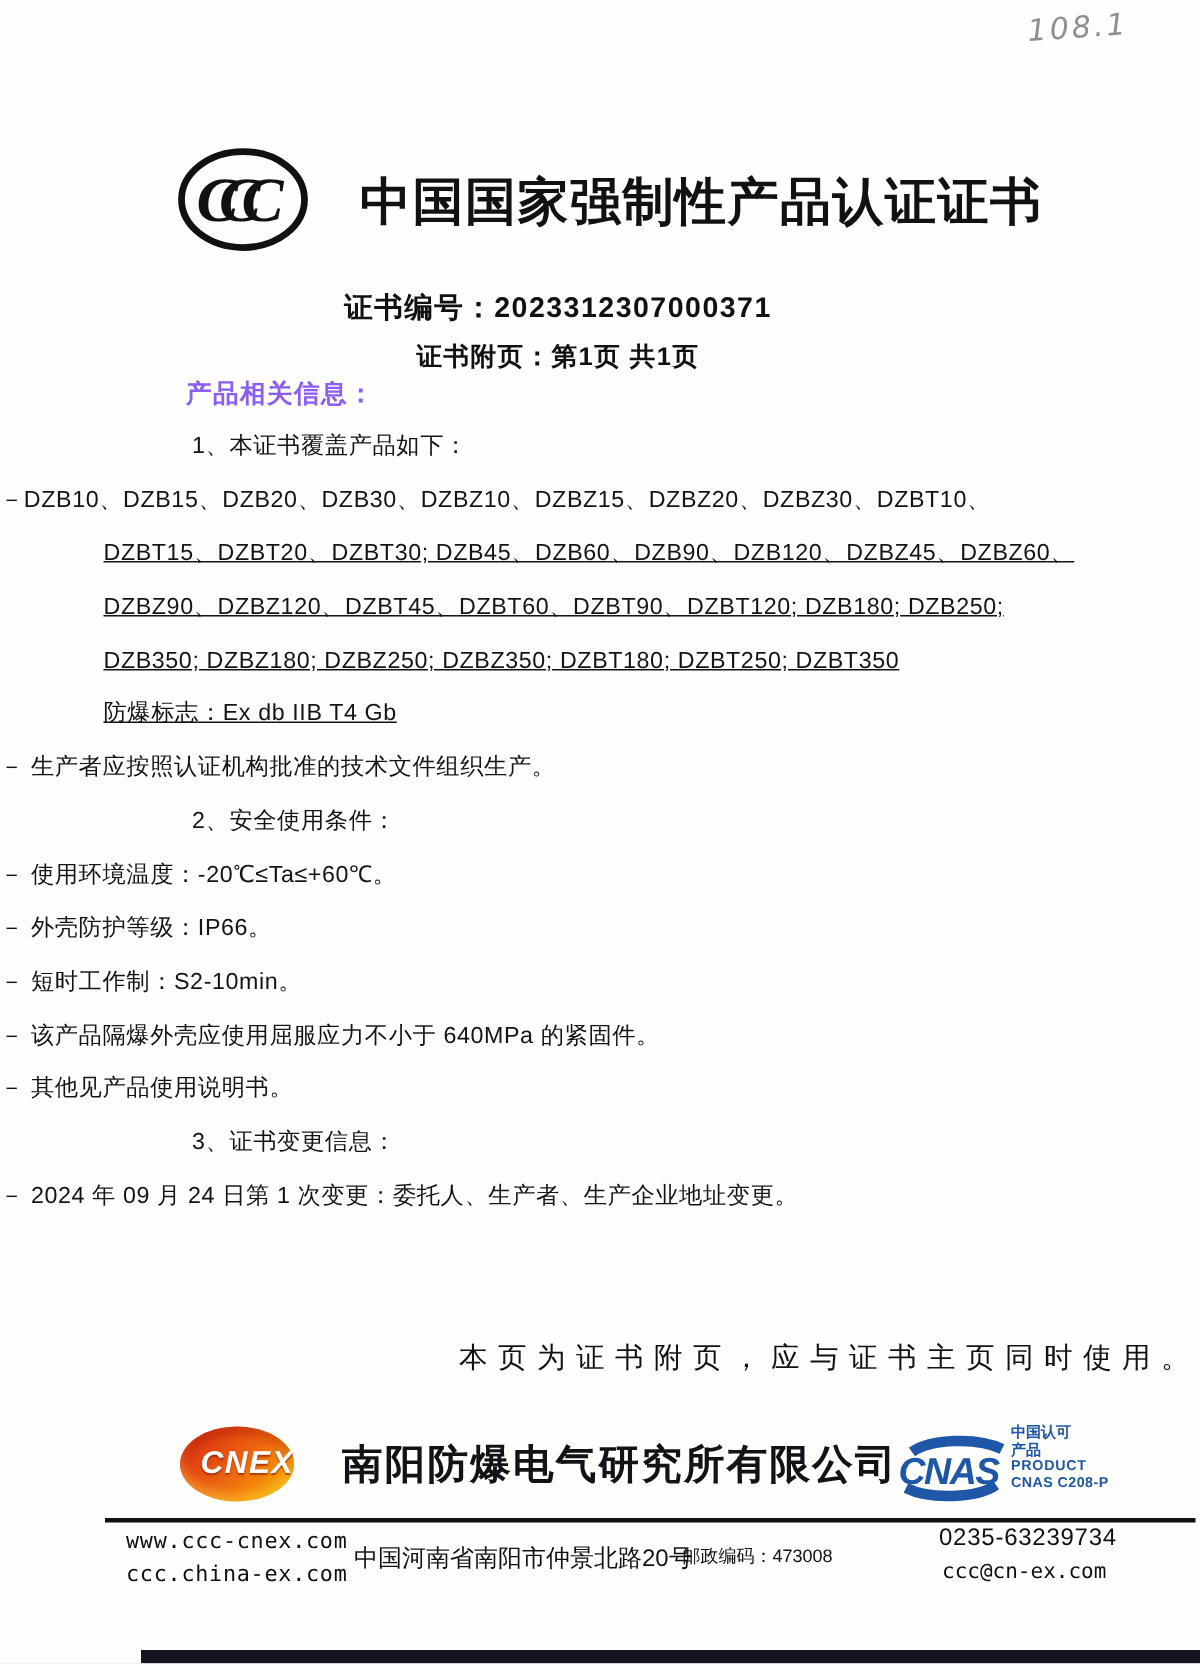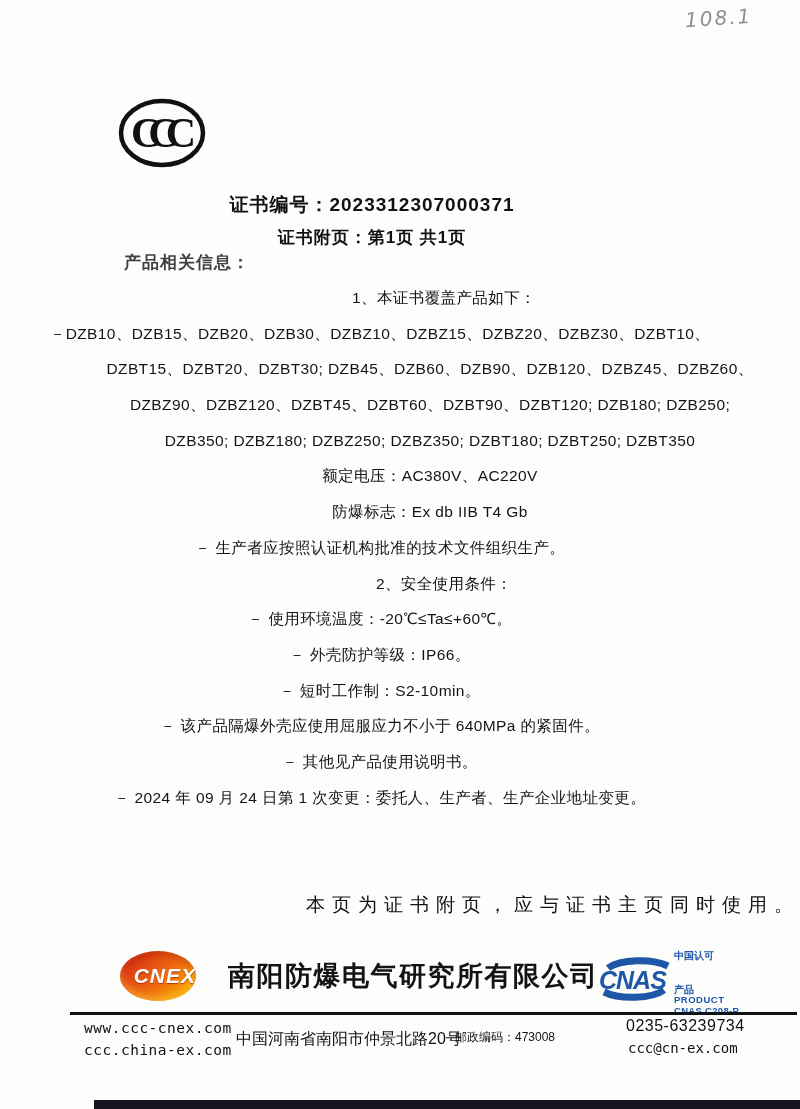--- a/index.html
+++ b/index.html
@@ -8,42 +8,42 @@
     background:#fdfdfb;overflow:hidden;
     font-family:"Liberation Sans",sans-serif;color:#1a1a1a;
   }
   
   .hand-mark{
     position:absolute;top:6px;right:48px;
     font-family:"DejaVu Sans",sans-serif;font-style:italic;
     font-size:20px;color:#8f8f8f;transform:rotate(-4deg);letter-spacing:2px;
   }
   
-  .ccc-logo{position:absolute;left:118px;top:98px;width:88px;height:70px;}
+  .ccc-logo{position:absolute;left:118px;top:98px;width:88px;height:70px;font-style:italic;}
   .doc-title{
     position:absolute;left:240px;top:112px;width:460px;
     font-size:34px;font-weight:600;letter-spacing:1px;color:#111;
     font-family:"Liberation Sans",sans-serif;white-space:nowrap;
   }
   .cert-line{
     position:absolute;left:0;width:744px;text-align:center;
     font-weight:bold;color:#111;white-space:nowrap;
   }
   .cert-no-line{top:192px;font-size:19px;letter-spacing:1px;}
   .cert-attach-line{top:226px;font-size:17px;letter-spacing:1px;}
   .section-heading{
     position:absolute;left:124px;top:251px;
-    font-size:17px;font-weight:bold;color:#404040;letter-spacing:1px;
+    font-size:17px;font-weight:bold;color:#8b5cf6;letter-spacing:1px;
   }
   
   .body-block{position:absolute;left:0;top:280px;width:760px;}
-  .bline{height:35.7px;line-height:35.7px;font-size:15.5px;color:#141414;white-space:nowrap;letter-spacing:0.4px;text-align:center;}
+  .bline{height:35.7px;line-height:35.7px;font-size:15.5px;color:#141414;white-space:nowrap;letter-spacing:0.4px;}
   .bline.num{padding-left:128px;}
   .bline.dash{}
-  .bline.cont{padding-left:100px;}
+  .bline.cont{padding-left:69px;text-decoration:underline;}
   .statement{
     position:absolute;left:0;top:892px;width:800px;text-align:right;
     font-size:19px;color:#111;letter-spacing:7px;white-space:nowrap;
   }
   
   .cnex-logo{
     position:absolute;left:120px;top:951px;width:76px;height:50px;
     border-radius:50%;
     background:linear-gradient(135deg,#d92c12 10%,#ee6a10 55%,#f9b200 95%);
     display:flex;align-items:center;justify-content:flex-end;
@@ -55,21 +55,21 @@
     text-shadow:0 1px 1px rgba(120,20,0,.6);
   }
   .company-name{
     position:absolute;left:228px;top:958px;width:350px;
     font-size:27px;font-weight:bold;color:#131316;letter-spacing:1.5px;white-space:nowrap;
   }
   .cnas-wrap{position:absolute;left:598px;top:948px;width:180px;height:60px;}
   .cnas-svg{position:absolute;left:0;top:8px;}
   .cnas-side{position:absolute;left:76px;top:2px;color:#1e56a8;line-height:1.15;white-space:nowrap;}
   .cnas-side .s1{font-size:10px;font-weight:bold;}
-  .cnas-side .s2{font-size:10px;font-weight:bold;margin-top:22px;}
+  .cnas-side .s2{font-size:10px;font-weight:bold;}
   .cnas-side .s3{font-size:9.5px;font-weight:bold;letter-spacing:.5px;}
   .cnas-side .s4{font-size:9.5px;font-weight:bold;letter-spacing:.3px;}
   
   .footer-rule{position:absolute;left:70px;top:1012px;width:727px;height:3px;background:#111;}
   .footer{position:absolute;left:0;top:1016px;width:800px;}
   .site{
     position:absolute;left:84px;color:#101010;
     font-family:"DejaVu Sans Mono",monospace;font-size:14.5px;letter-spacing:.5px;white-space:nowrap;
   }
   .site1{top:4px;}
@@ -87,42 +87,43 @@
 
   <div class="hand-mark">108.1</div>
 
   <div class="ccc-logo">
     <svg width="88" height="70" viewBox="0 0 88 70">
       <ellipse cx="44" cy="35" rx="41" ry="32" fill="none" stroke="#111" stroke-width="4.5"></ellipse>
       <text x="13" y="49" font-family="Liberation Serif, serif" font-size="42" font-weight="bold" fill="#111" letter-spacing="-13">CCC</text>
     </svg>
   </div>
 
+  <div class="doc-title">中国国家强制性产品认证证书</div>
 
   <div class="cert-line cert-no-line"><span>证书编号：</span><span>2023312307000371</span></div>
 
   <div class="cert-line cert-attach-line"><span>证书附页：</span><span>第1页 共1页</span></div>
 
   <div class="section-heading">产品相关信息：</div>
 
   <div class="body-block">
     <div class="bline num">1、本证书覆盖产品如下：</div>
     <div class="bline dash">－DZB10、DZB15、DZB20、DZB30、DZBZ10、DZBZ15、DZBZ20、DZBZ30、DZBT10、</div>
     <div class="bline cont">DZBT15、DZBT20、DZBT30; DZB45、DZB60、DZB90、DZB120、DZBZ45、DZBZ60、</div>
     <div class="bline cont">DZBZ90、DZBZ120、DZBT45、DZBT60、DZBT90、DZBT120; DZB180; DZB250;</div>
     <div class="bline cont">DZB350; DZBZ180; DZBZ250; DZBZ350; DZBT180; DZBT250; DZBT350</div>
-    <div class="bline cont">额定电压：AC380V、AC220V</div>
     <div class="bline cont">防爆标志：Ex db IIB T4 Gb</div>
     <div class="bline dash">－ 生产者应按照认证机构批准的技术文件组织生产。</div>
     <div class="bline num">2、安全使用条件：</div>
     <div class="bline dash">－ 使用环境温度：-20℃≤Ta≤+60℃。</div>
     <div class="bline dash">－ 外壳防护等级：IP66。</div>
     <div class="bline dash">－ 短时工作制：S2-10min。</div>
     <div class="bline dash">－ 该产品隔爆外壳应使用屈服应力不小于 640MPa 的紧固件。</div>
     <div class="bline dash">－ 其他见产品使用说明书。</div>
+    <div class="bline num">3、证书变更信息：</div>
     <div class="bline dash">－ 2024 年 09 月 24 日第 1 次变更：委托人、生产者、生产企业地址变更。</div>
   </div>
 
   <div class="statement">本页为证书附页，应与证书主页同时使用。</div>
 
   <div class="cnex-logo">
     <span class="cnex-text">CNEX</span>
   </div>
 
   <div class="company-name">南阳防爆电气研究所有限公司</div>

